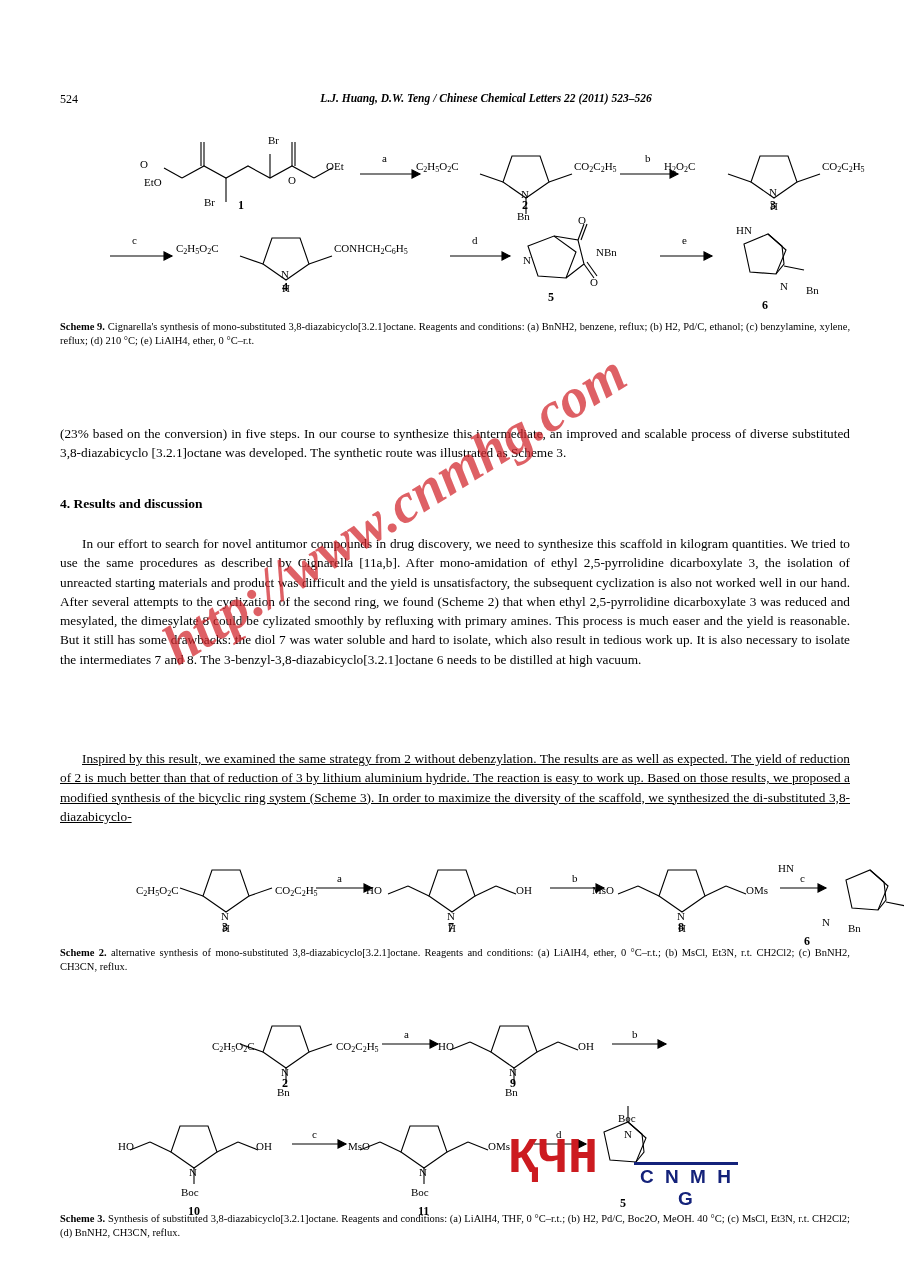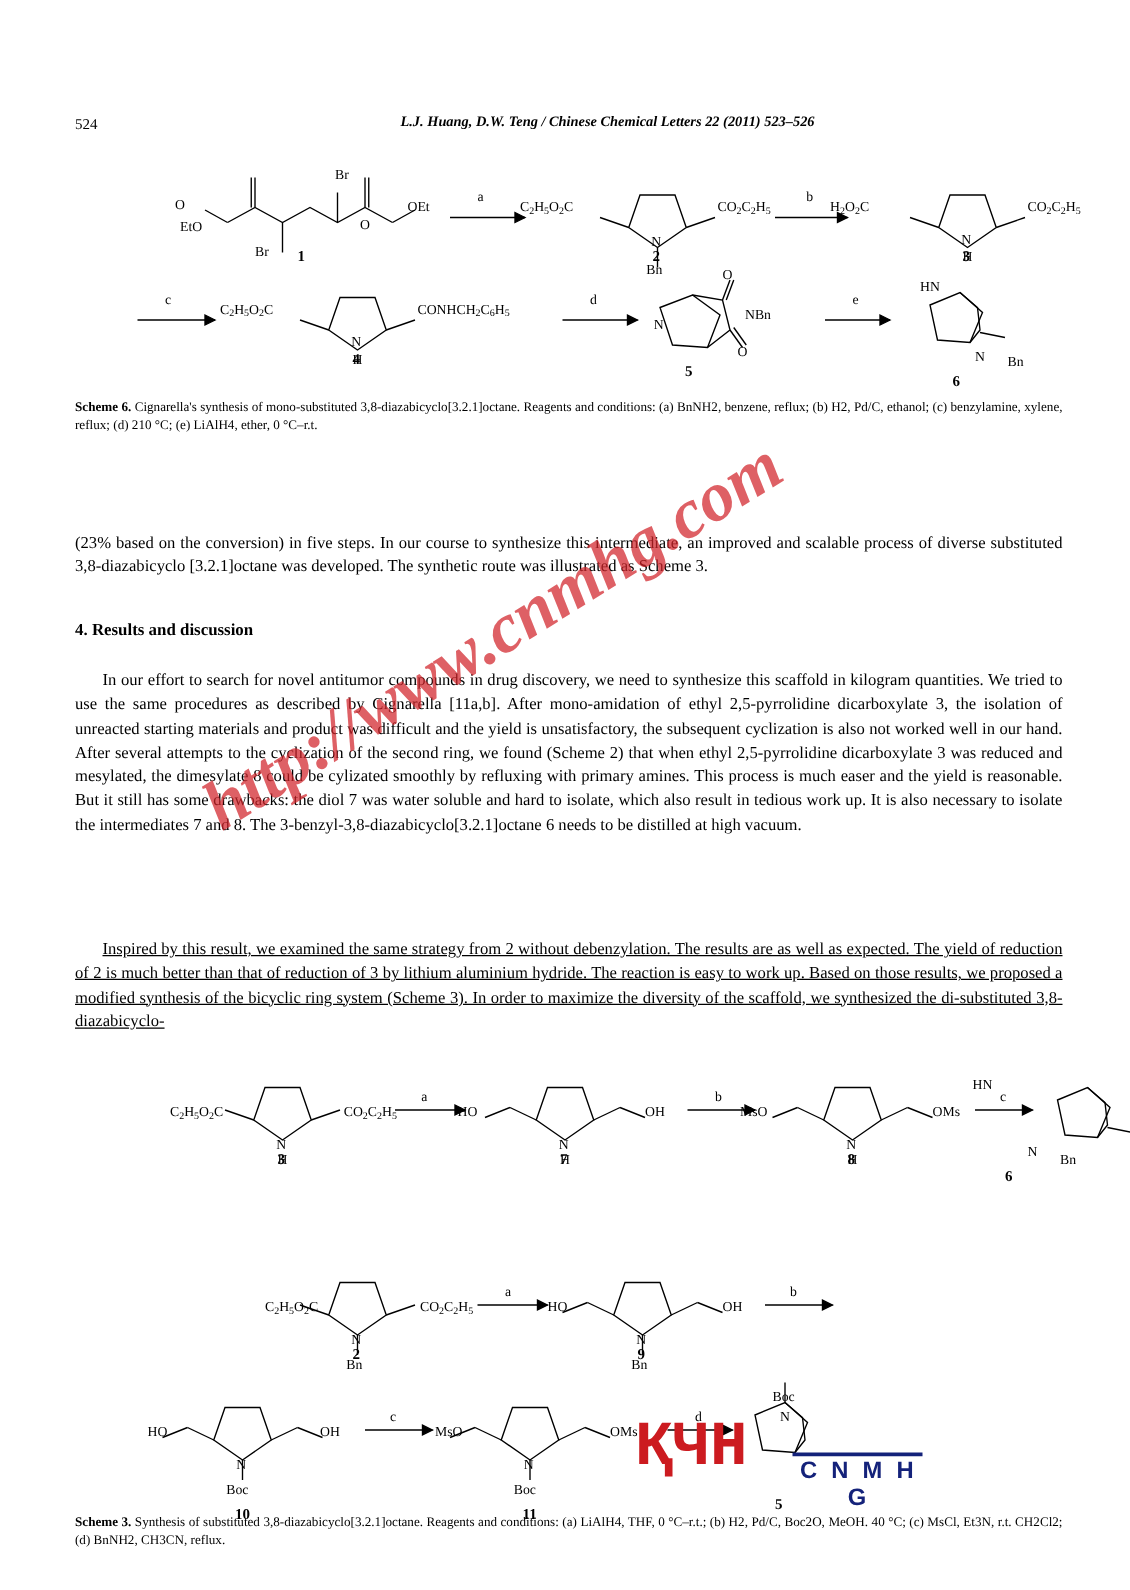--- a/index.html
+++ b/index.html
@@ -142,21 +142,21 @@
 
     <span class="arrow-lbl" style="left:682px;top:234px;">e</span>
 
     <span class="chem" style="left:736px;top:224px;">HN</span>
     <span class="chem" style="left:780px;top:280px;">N</span>
     <span class="chem" style="left:806px;top:284px;">Bn</span>
     <span class="num" style="left:762px;top:298px;">6</span>
   </div>
 
   <div class="caption" style="left:60px;top:320px;width:790px;">
-    <b>Scheme 6.</b>
+    <b>Scheme 9.</b>
     <span>Cignarella's synthesis of mono-substituted 3,8-diazabicyclo[3.2.1]octane. Reagents and conditions: (a) BnNH2, benzene, reflux; (b) H2, Pd/C, ethanol; (c) benzylamine, xylene, reflux; (d) 210 °C; (e) LiAlH4, ether, 0 °C–r.t.</span>
   </div>
 
   <div class="body-text" style="left:60px;top:386px;width:790px;">
     <p class="noind">(23% based on the conversion) in five steps. In our course to synthesize this intermediate, an improved and scalable process of diverse substituted 3,8-diazabicyclo [3.2.1]octane was developed. The synthetic route was illustrated as Scheme 3.</p>
   </div>
 
   <div class="sect-head" style="left:60px;top:496px;">4. Results and discussion</div>
 
   <div class="body-text" style="left:60px;top:534px;width:790px;">
@@ -218,20 +218,24 @@
     <span class="num" style="left:678px;top:920px;">8</span>
 
     <span class="arrow-lbl" style="left:800px;top:872px;">c</span>
 
     <span class="chem" style="left:778px;top:862px;">HN</span>
     <span class="chem" style="left:822px;top:916px;">N</span>
     <span class="chem" style="left:848px;top:922px;">Bn</span>
     <span class="num" style="left:804px;top:934px;">6</span>
   </div>
 
+  <div class="caption" style="left:60px;top:946px;width:790px;">
+    <b>Scheme 2.</b>
+    <span>alternative synthesis of mono-substituted 3,8-diazabicyclo[3.2.1]octane. Reagents and conditions: (a) LiAlH4, ether, 0 °C–r.t.; (b) MsCl, Et3N, r.t. CH2Cl2; (c) BnNH2, CH3CN, reflux.</span>
+  </div>
 
   <div>
     <svg width="700" height="180" style="left:200px;top:1012px;">
       <g stroke="#000" stroke-width="1.1" fill="none">
 
         <polygon points="72,14 100,14 109,40 86,56 63,40"></polygon>
         <line x1="63" y1="40" x2="40" y2="32"></line>
         <line x1="109" y1="40" x2="132" y2="32"></line>
         <line x1="86" y1="56" x2="86" y2="72"></line>
 

